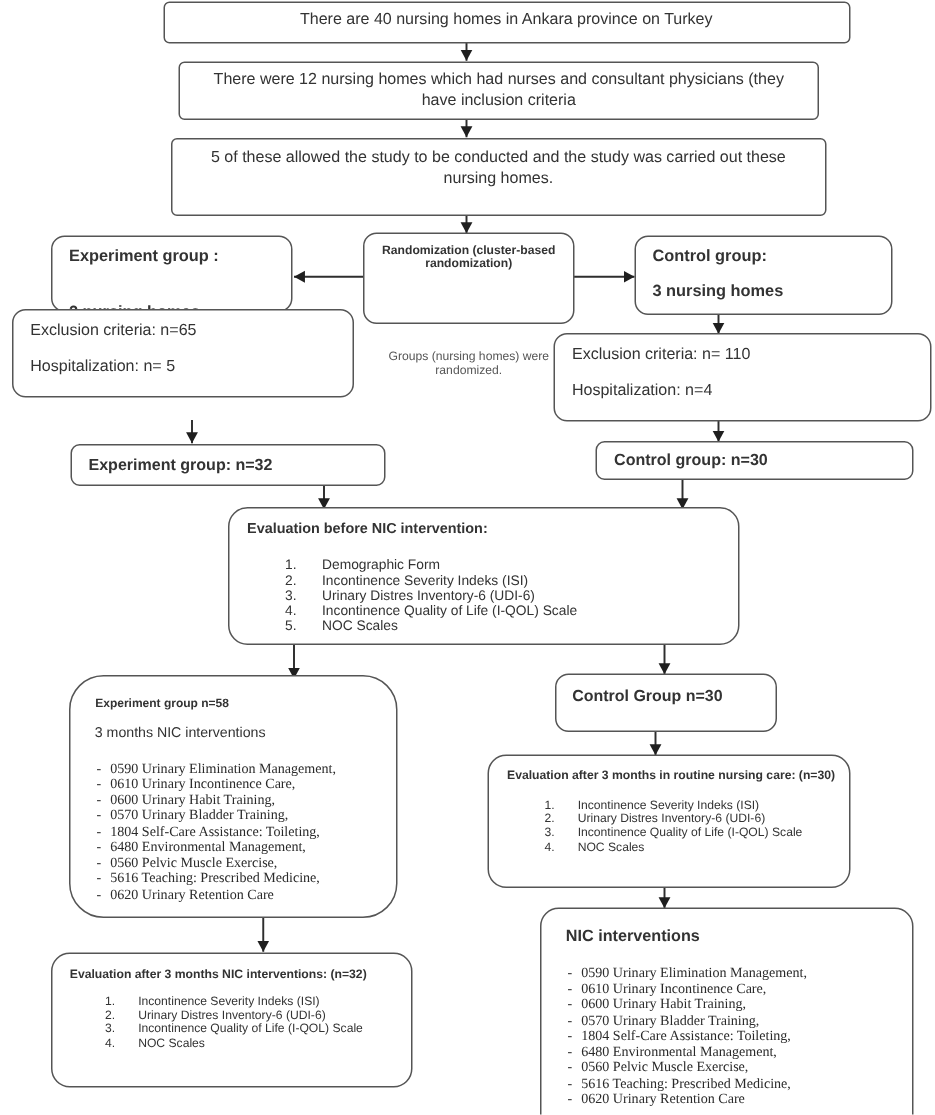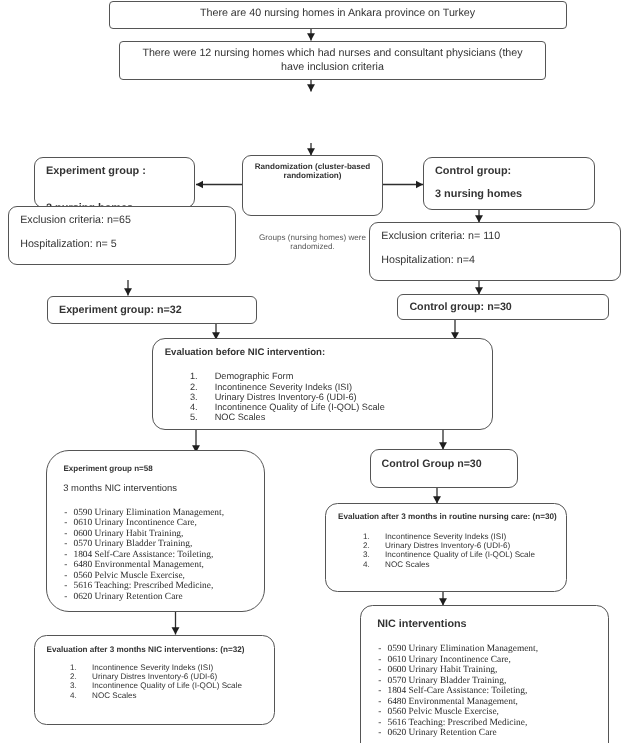--- a/index.html
+++ b/index.html
@@ -58,20 +58,23 @@
   </svg>
 
   <div class="box r4" style="left:108.5px;top:0.8px;width:458px;height:28px;">
     <div class="t c" style="left:0;right:0;top:4px;">There are 40 nursing homes in Ankara province on Turkey</div>
   </div>
 
   <div class="box r4" style="left:119px;top:40.8px;width:427px;height:39px;">
     <div class="t c" style="left:16px;right:16px;top:4.5px;">There were 12 nursing homes which had nurses and consultant physicians (they have inclusion criteria</div>
   </div>
 
+  <div class="box r4" style="left:114px;top:91.8px;width:436.5px;height:52px;">
+    <div class="t c" style="left:20px;right:20px;top:5px;">5 of these allowed the study to be conducted and the study was carried out these nursing homes.</div>
+  </div>
 
   <div class="box r8" style="left:34px;top:157px;width:161px;height:51px;">
     <div class="t b13" style="left:11px;top:6px;">Experiment group :</div>
     <div class="t b13" style="left:11px;top:43px;">2 nursing homes</div>
   </div>
 
   <div class="box r8" style="left:242px;top:155px;width:141px;height:61px;">
     <div class="t c sm b" style="left:9px;right:9px;top:5.5px;">Randomization (cluster-based randomization)</div>
     <div class="t c sm" style="left:9px;right:9px;top:36.5px;color:#555;margin-top:40px;">Groups (nursing homes) were randomized.</div>
   </div>

